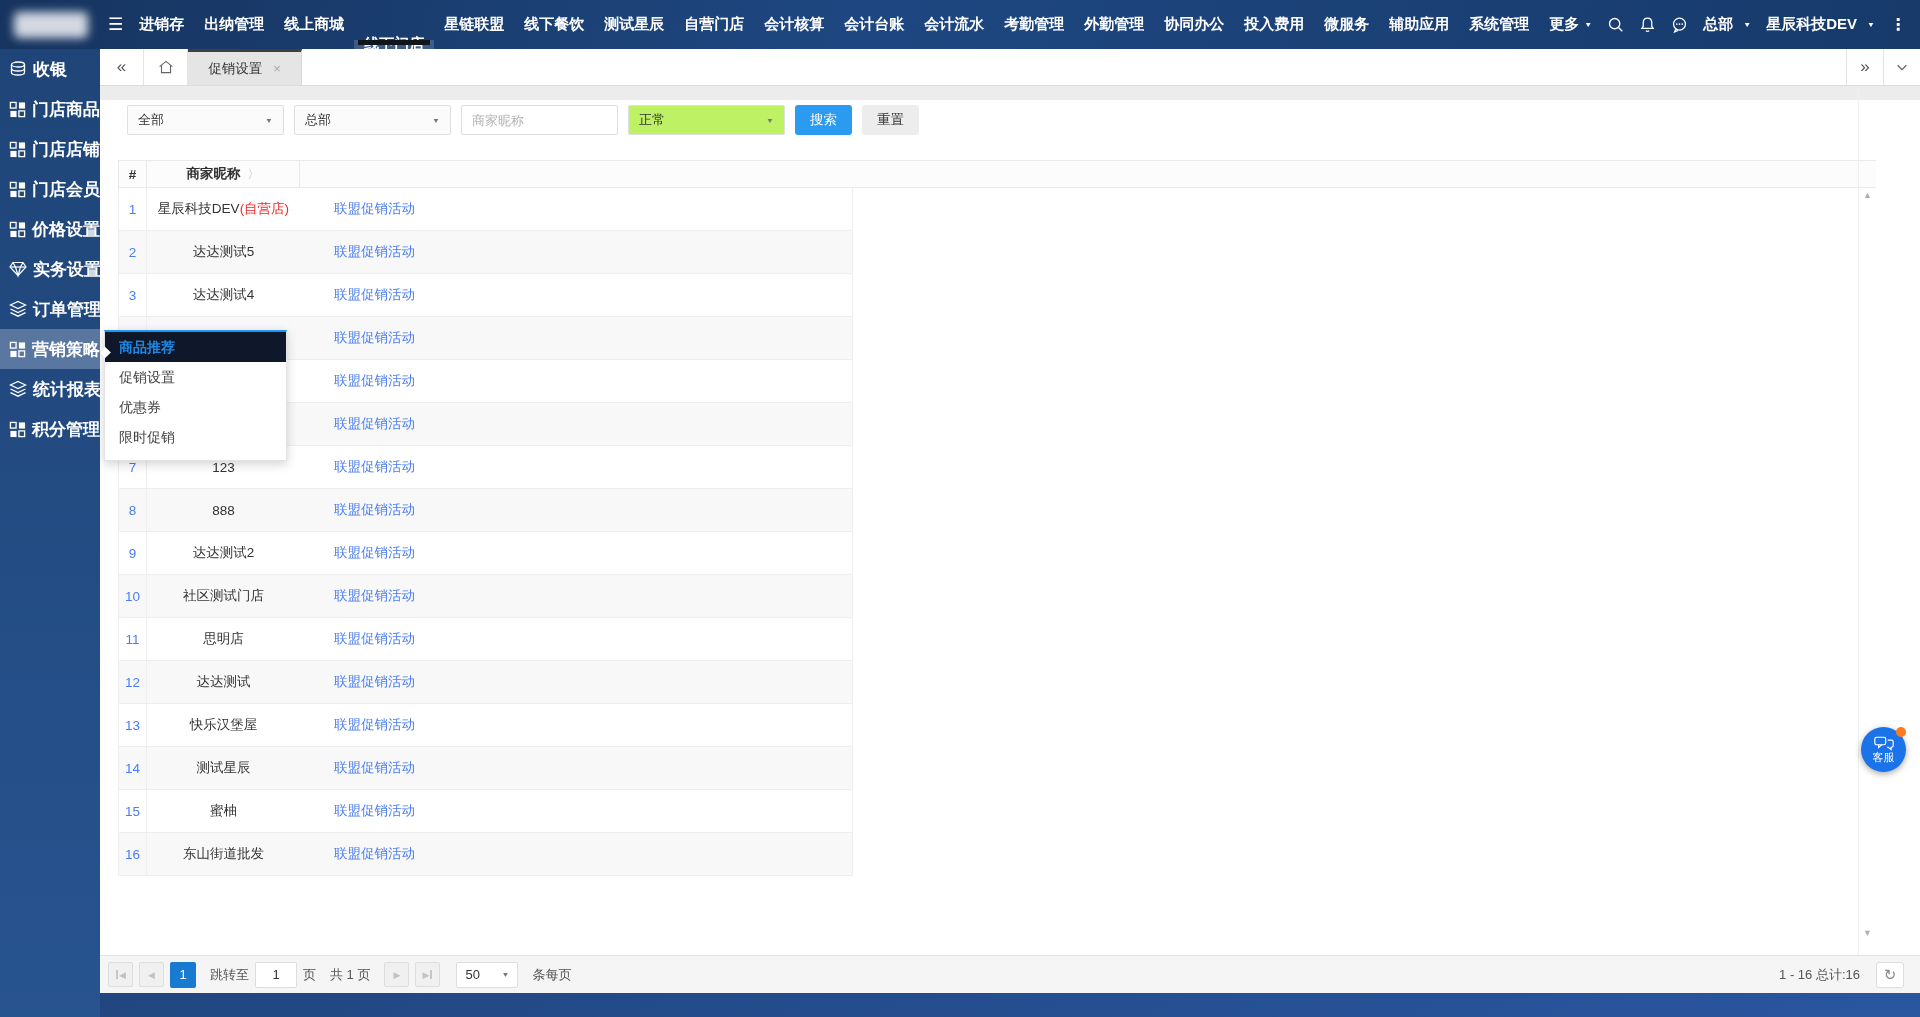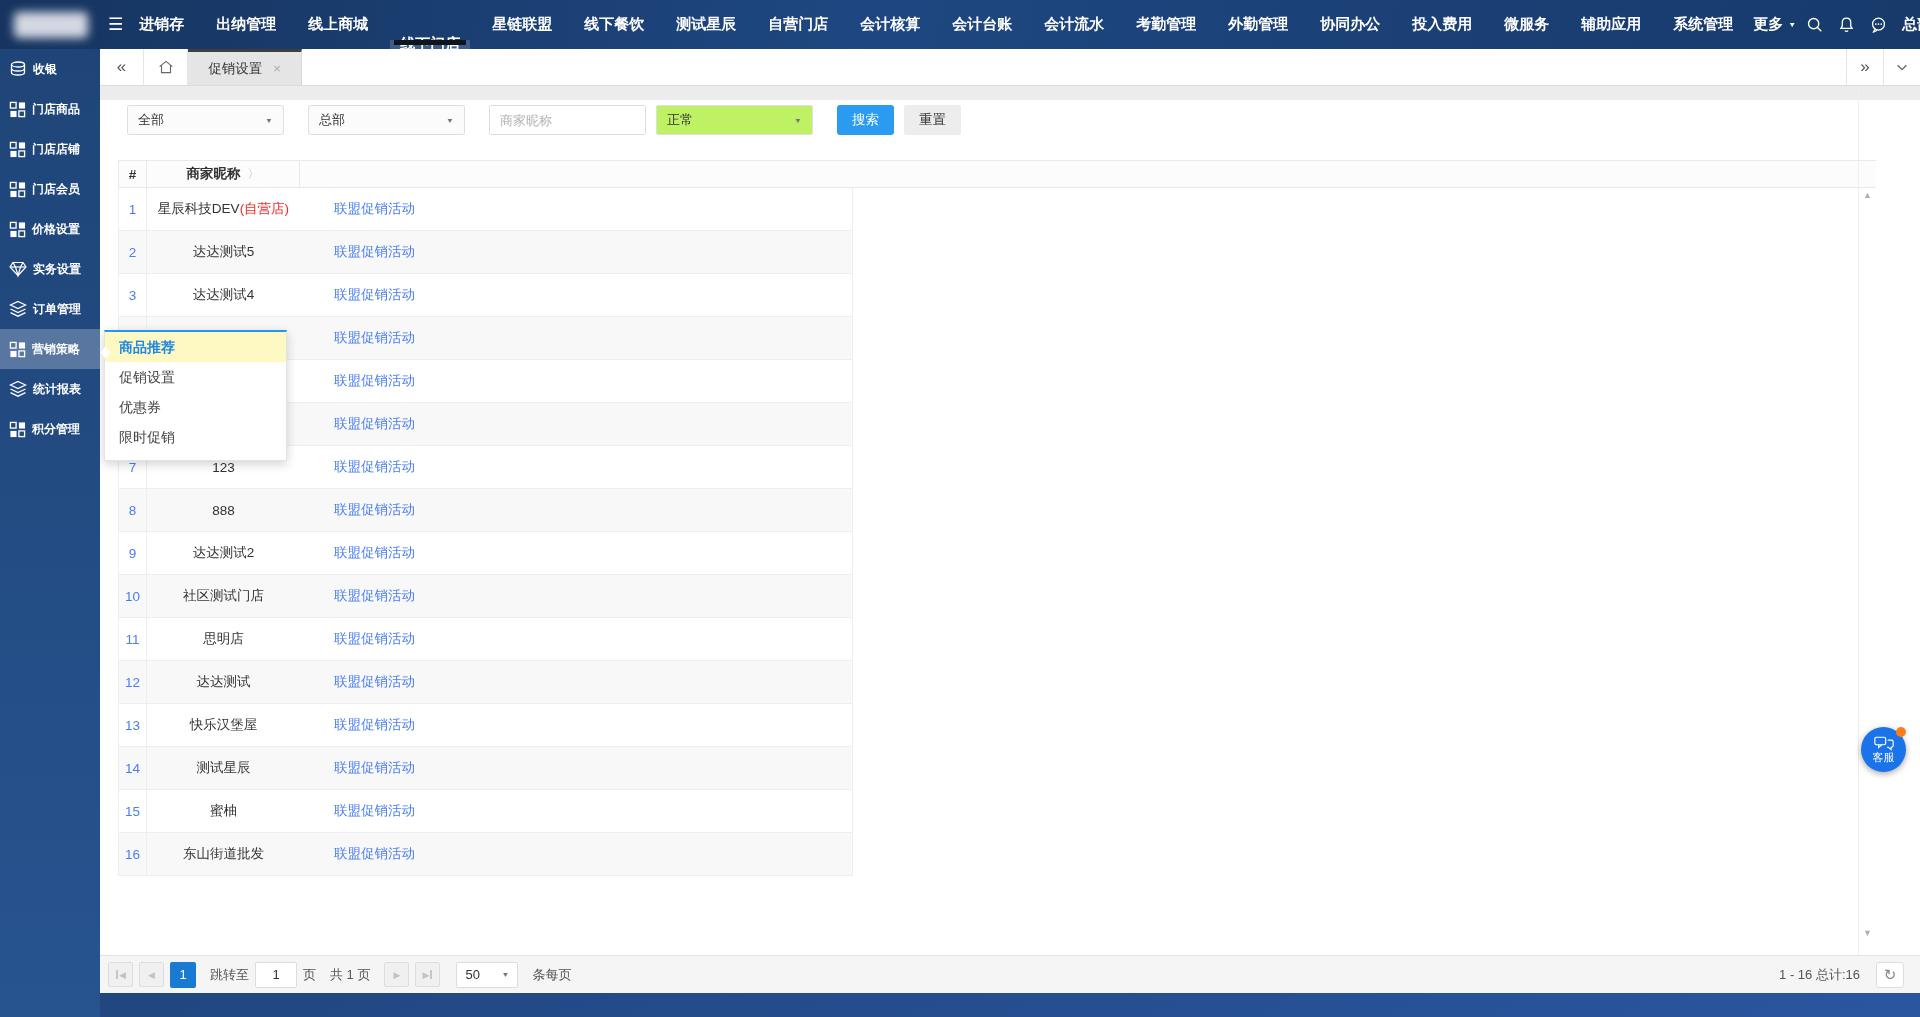--- a/index.html
+++ b/index.html
@@ -7,37 +7,37 @@
     font-family:"Liberation Sans","DejaVu Sans",sans-serif; }
   .root { position:relative; width:1920px; height:1017px; display:flex; flex-direction:column;
     background:linear-gradient(155deg,#1a3a6c 0%,#1f4379 45%,#2a56a0 100%); }
 
   
   .topnav { height:49px; flex:none; display:flex; align-items:center; color:#fff;
     background:linear-gradient(100deg,#16345f 0%,#1e4781 45%,#173a6b 100%); }
   .logo-blur { width:74px; height:26px; margin-left:14px; flex:none; border-radius:5px;
     background:rgba(228,230,238,.92); filter:blur(5px); }
   .hamburger { font-size:17px; font-weight:bold; margin:0 6px 0 20px; cursor:pointer; }
-  .nav-items { display:flex; height:100%; align-items:stretch;gap:12px; }
+  .nav-items { display:flex; height:100%; align-items:stretch; }
   .nav-item { padding:0 10px; display:flex; align-items:center; font-size:15px; font-weight:bold;
     cursor:pointer; white-space:nowrap; position:relative; }
   .nav-item.active { background:rgba(255,255,255,.16);margin-top:40px; }
   .nav-item.active::before { content:""; position:absolute; top:0; left:4px; right:4px; height:5px; background:#10141c; }
   .caret { font-size:8px; margin-left:5px; transform:scaleY(.9); }
   .nav-right { display:flex; align-items:center; gap:15px; margin-left:auto; padding-right:14px; }
   .nav-icon { display:flex; align-items:center; cursor:pointer; }
   .nav-drop { display:flex; align-items:center; gap:5px; font-size:15px; font-weight:bold; cursor:pointer; white-space:nowrap; }
   .dots { font-size:16px; font-weight:bold; }
 
   
   .app-body { flex:1; display:flex; min-height:0; }
   .sidebar { width:100px; flex:none; color:#fff;
     background:linear-gradient(180deg,#1f4578 0%,#27538f 100%); }
   .side-item { height:40px; display:flex; align-items:center; gap:6px; padding-left:9px;
-    font-size:12px; font-weight:600; cursor:pointer; white-space:nowrap; }
+    font-size:17px; font-weight:600; cursor:pointer; white-space:nowrap; }
   .side-item.active { background:rgba(255,255,255,.25); }
   .side-icon { display:flex; align-items:center; flex:none; }
 
   .main { flex:1; display:flex; flex-direction:column; min-width:0; }
 
   
   .tabbar { height:37px; flex:none; background:#fff; border-bottom:1px solid #dcdcdc; display:flex; align-items:stretch; }
   .tab-btn { width:44px; display:flex; align-items:center; justify-content:center;
     background:#fff; border-right:1px solid #e4e4e4; color:#555; font-size:17px; cursor:pointer; }
   .tab-btn.bl { border-right:none; border-left:1px solid #e4e4e4; width:37px; }
@@ -45,21 +45,21 @@
     display:flex; align-items:center; justify-content:center; gap:11px; font-size:13.5px; color:#333; cursor:pointer; }
   .tab-close { color:#a9a9a9; font-size:13px; cursor:pointer; }
   .tab-spacer { flex:1; }
 
   
   .content { flex:1; position:relative; background:#fff; min-height:0; overflow:hidden; }
   .gray-band { height:14px; background:#ececec; }
   .filters { position:absolute; top:19px; left:27px; display:flex; align-items:center; }
   .f-select { width:157px; height:30px; border:1px solid #dfdfdf; background:#fbfbfb; border-radius:2px;
     display:flex; align-items:center; justify-content:space-between; padding:0 10px; font-size:13px; color:#333;
-    margin-right:24px; cursor:pointer; }
+    margin-right:10px; cursor:pointer; }
   .caret2 { font-size:8px; color:#777; transform:scaleY(.9); }
   .f-input { width:157px; height:30px; border:1px solid #dfdfdf; background:#fff; border-radius:2px;
     padding:0 10px; font-size:13px; color:#333; margin-right:10px; outline:none; }
   .f-input::placeholder { color:#b3b3b3; }
   .btn { height:30px; padding:0 15px; font-size:13.5px; border:none; border-radius:3px; cursor:pointer; }
   .btn-search { background:#2b9bf2; color:#fff; margin-left:0; }
   .btn-reset { background:#ededed; color:#333; margin-left:10px; }
 
   
   .table-wrap { position:absolute; left:18px; right:44px; top:74px; }
@@ -84,21 +84,21 @@
   .vgutter span { position:absolute; left:4px; font-size:9px; color:#b0b0b0; cursor:pointer; }
   .sc-up { top:104px; } .sc-down { top:842px; }
 
   
   .popup { position:absolute; left:4px; top:244px; width:183px; z-index:50; background:#fff;
     border:1px solid #e3e3e3; border-top:2px solid #2196f3; box-shadow:0 3px 10px rgba(0,0,0,.18);
     padding-bottom:8px; }
   .popup-arrow { position:absolute; left:-5px; top:16px; width:9px; height:9px; background:#fff;
     border-left:1px solid #e3e3e3; border-bottom:1px solid #e3e3e3; transform:rotate(45deg); }
   .popup-item { height:30px; line-height:30px; padding-left:14px; font-size:14px; color:#444; cursor:pointer; }
-  .popup-item.active { background:#fef9c3; color:#1e88e5; font-weight:bold; }
+  .popup-item.active { background:#0f172a; color:#1e88e5; font-weight:bold; }
 
   
   .bottombar { height:38px; flex:none; background:#f5f5f5; border-top:1px solid #e2e2e2;
     display:flex; align-items:center; gap:6px; padding:0 16px 0 8px; }
   .pg-btn { width:25px; height:25px; border:1px solid #ddd; background:#f0f0f0; color:#c2c2c2; border-radius:2px;
     display:flex; align-items:center; justify-content:center; font-size:9px; cursor:pointer; }
   .pg-bar { width:2px; height:9px; background:#c6c6c6; margin:0 1px; }
   .pg-cur { width:26px; height:26px; background:#187bd1; color:#fff; border-radius:2px;
     display:flex; align-items:center; justify-content:center; font-size:13px; cursor:pointer; }
   .pg-text { color:#555; font-size:13px; white-space:nowrap; }

